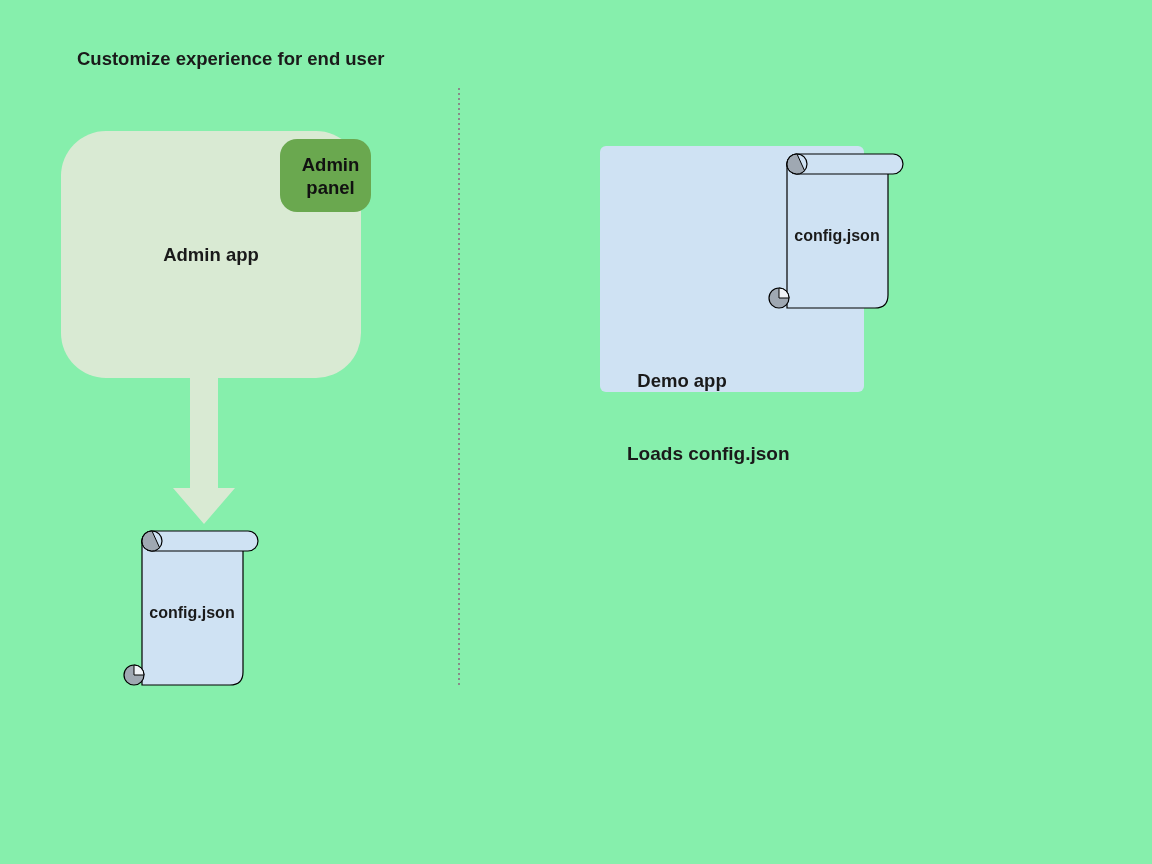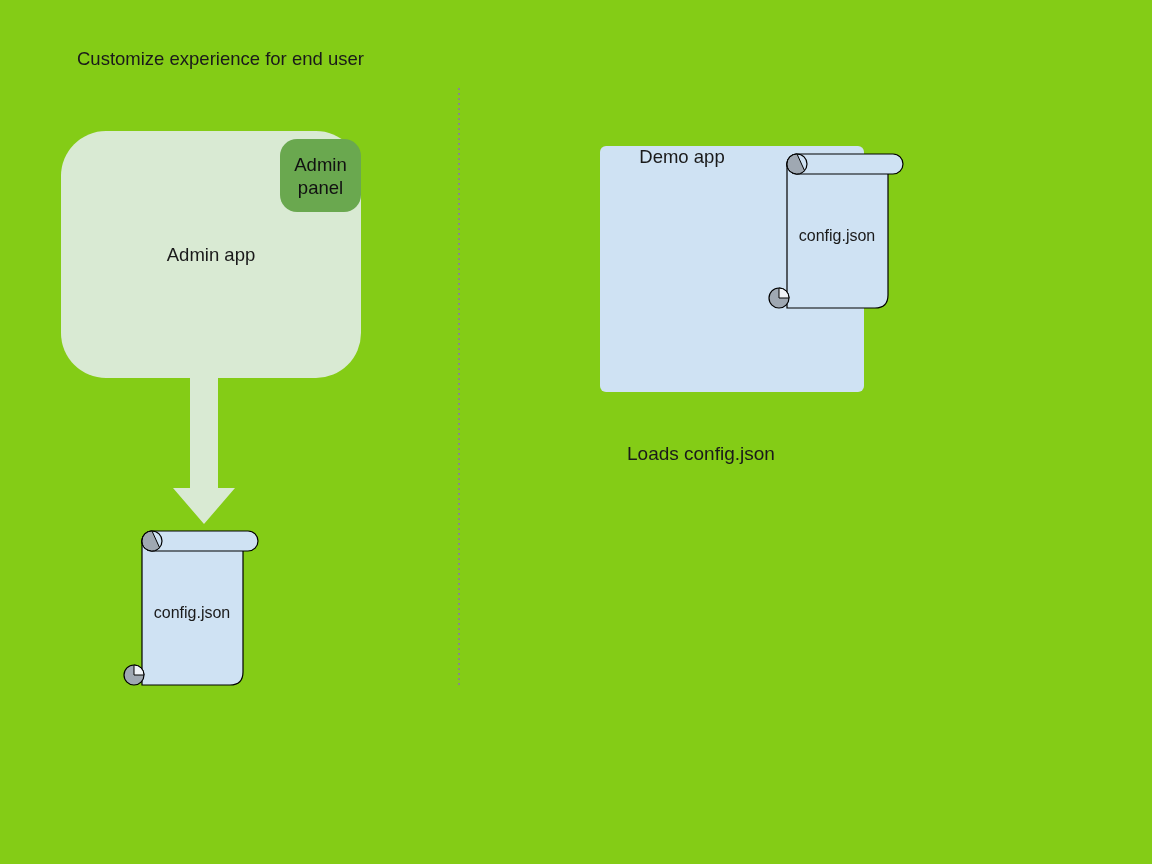--- a/index.html
+++ b/index.html
@@ -6,22 +6,23 @@
     margin: 0;
     padding: 0;
     background: #ffffff;
     font-family: "Liberation Sans", "DejaVu Sans", sans-serif;
     color: var(--text-black, #1a1a1a);
   }
   .canvas {
     position: relative;
     width: 1152px;
     height: 864px;
-    background: #84cc16;
+    background: #86efac;
     overflow: hidden;
+    font-weight: bold;
   }
   .title {
     position: absolute;
     top: 48px;
     font-size: 18.5px;
     line-height: 22px;
     color: var(--text-black, #1a1a1a);
     white-space: nowrap;
   }
   .title.left  { left: 77px; }
@@ -64,20 +65,21 @@
     left: 219px;
     top: 8px;
     width: 81px;
     height: 73px;
     border-radius: 17px;
     background: var(--panel-green, #6aa84f);
     display: flex;
     align-items: center;
     justify-content: center;
     text-align: center;
+    padding-left: 10px;
   }
   .admin-panel span {
     font-size: 18.5px;
     line-height: 23px;
     width: 62px;
     color: #111111;
   }
 
   .arrow {
     position: absolute;
@@ -97,21 +99,21 @@
 
   .demo-app {
     position: absolute;
     left: 600px;
     top: 146px;
     width: 264px;
     height: 246px;
     border-radius: 6px;
     background: var(--app-blue, #cfe2f3);
     display: flex;
-    align-items: flex-start;
+    align-items: flex-end;
     justify-content: center;
   }
   .demo-app .app-label { margin-right: 100px; }
 
   .scroll { position: absolute; }
   .scroll-left  { left: 120px; top: 525px; }
   .scroll-right { left: 765px; top: 148px; }
   .scroll text {
     font-family: "Liberation Sans", "DejaVu Sans", sans-serif;
     font-size: 16px;

